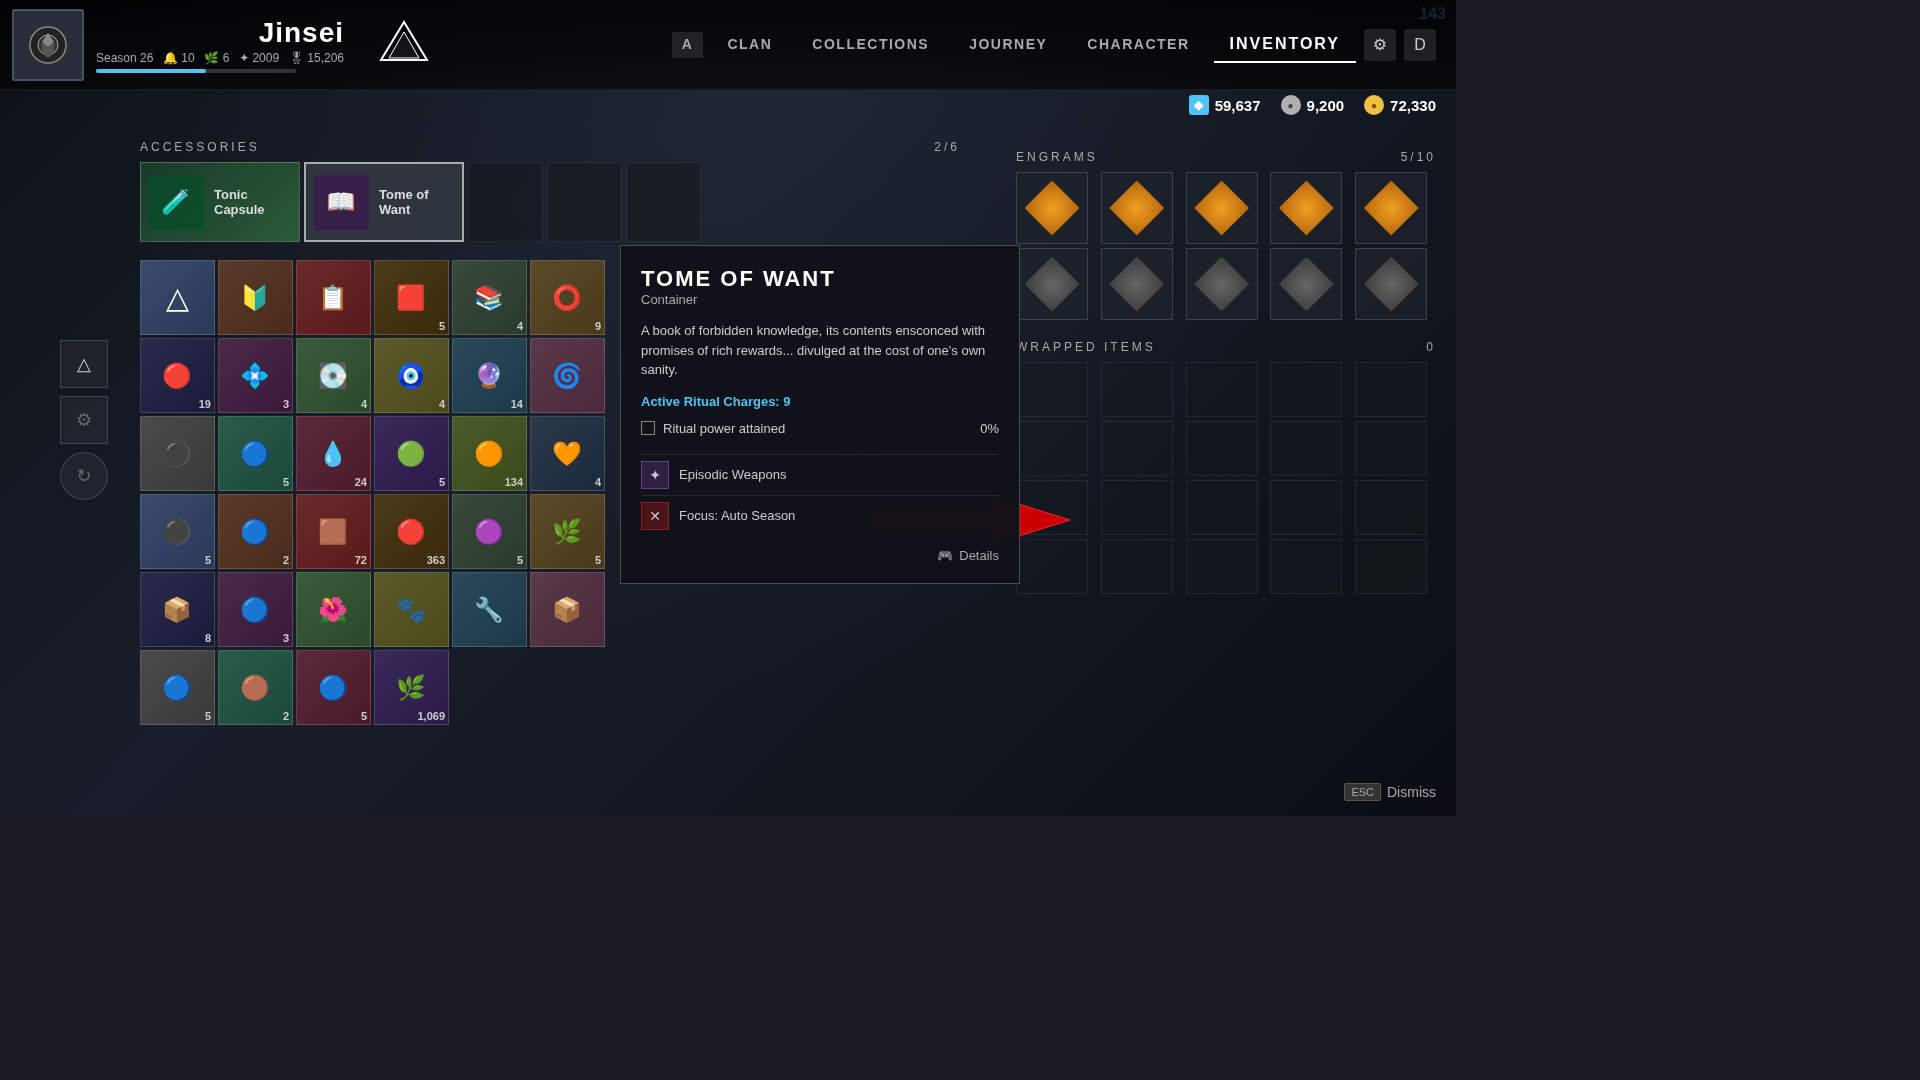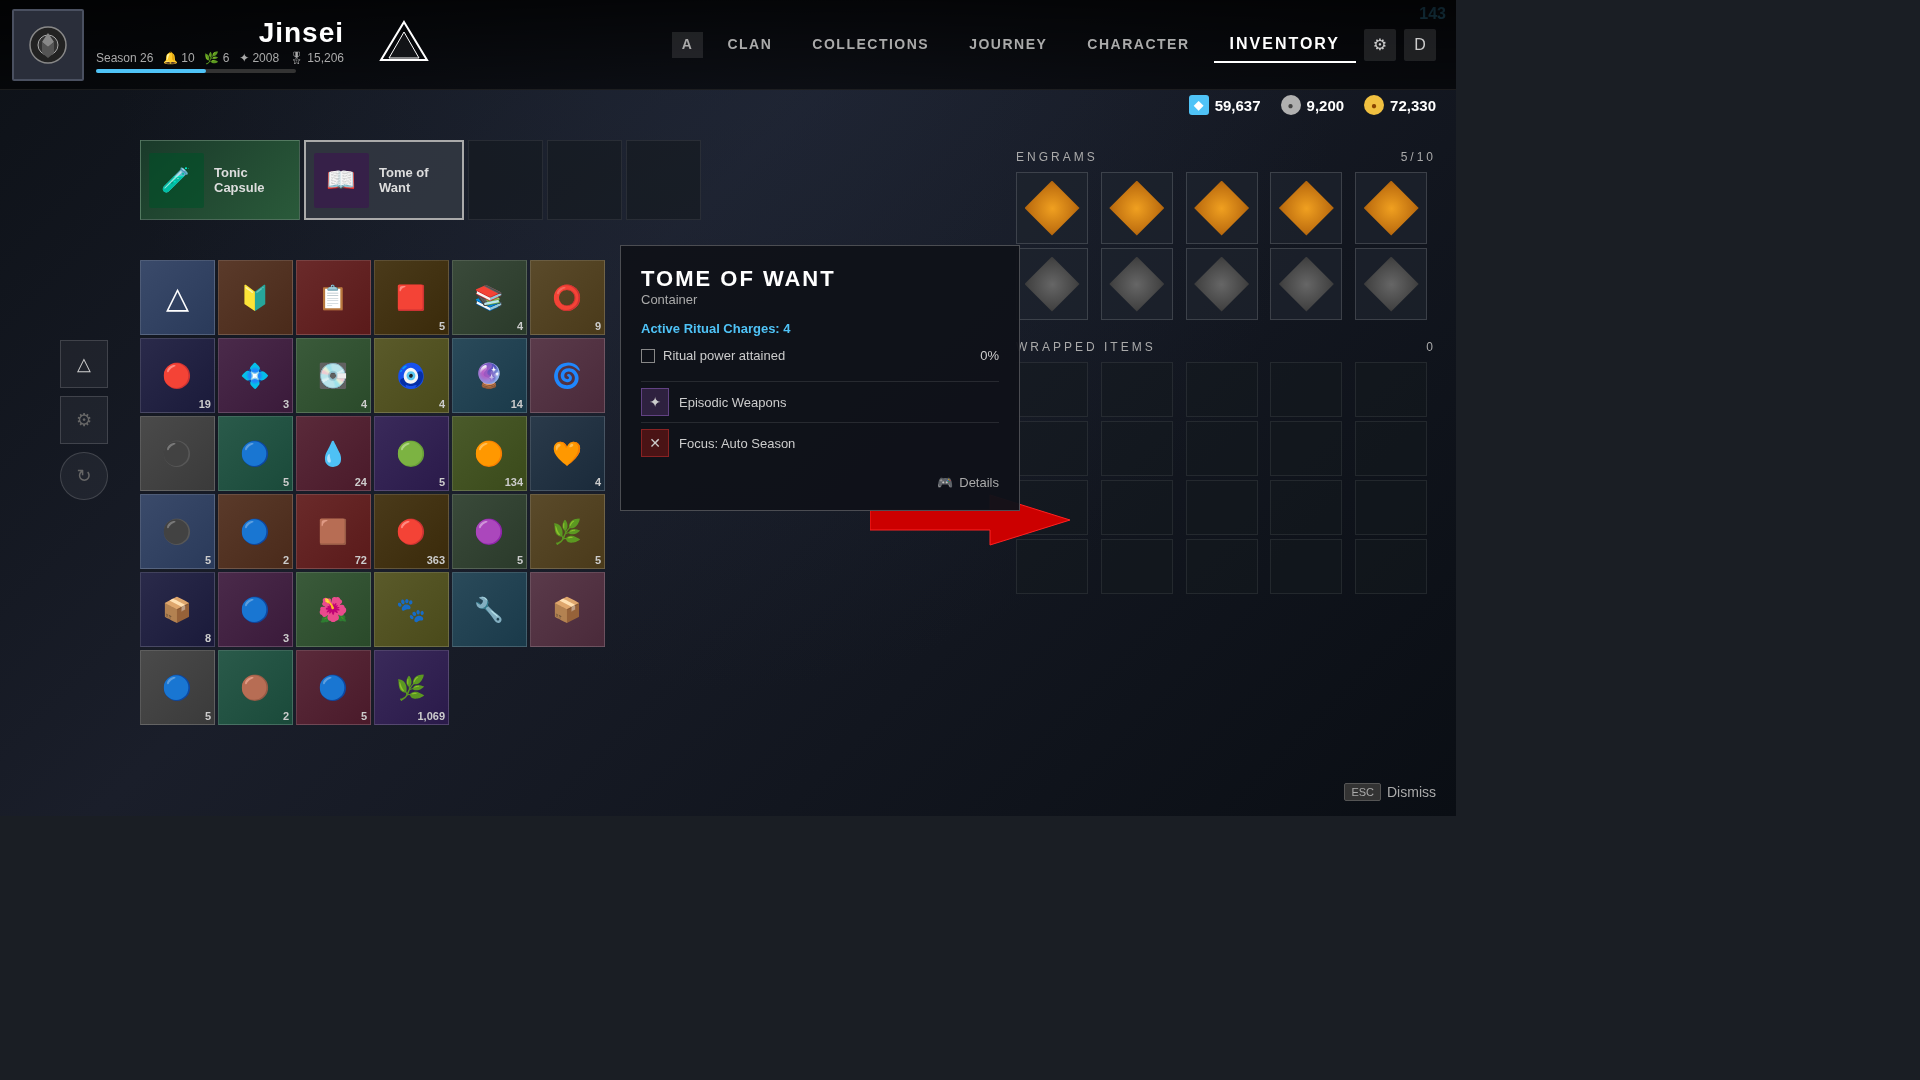--- a/index.html
+++ b/index.html
@@ -498,21 +498,21 @@
       <polygon points="20,22 26,17 26,28 20,33 14,28 14,17" fill="#555"></polygon>
     </svg>
   </div>
 
   <div class="guardian-info">
     <div class="guardian-name">Jinsei</div>
     <div class="guardian-season">
       <span>Season 26</span>
       <span>🔔 <span>10</span></span>
       <span>🌿 <span>6</span></span>
-      <span>✦ <span>2008</span></span>
+      <span>✦ <span>2009</span></span>
       <span>🎖 <span>15,206</span></span>
     </div>
     <div class="xp-bar">
       <div class="xp-fill"></div>
     </div>
   </div>
 
   <div style="width:60px; height:50px; display:flex; align-items:center; justify-content:center; margin-right:20px;">
     <svg viewBox="0 0 50 50" width="50" height="50">
       <polygon points="25,2 48,40 2,40" fill="none" stroke="#fff" stroke-width="2"></polygon>
@@ -549,20 +549,24 @@
 
 <div class="main-content">
 
   <div class="sidebar-icons">
     <div class="sidebar-icon" style="color:#ccc;">△</div>
     <div class="sidebar-icon" style="color:#666;">⚙</div>
     <div class="sidebar-icon" style="color:#666; border-radius:50%;">↻</div>
   </div>
 
   <div class="accessories-section">
+    <div class="section-label">
+      <span>ACCESSORIES</span>
+      <span>2/6</span>
+    </div>
     <div class="accessories-grid">
       <div class="accessory-item tonic-item-bg">
         <div class="accessory-thumb" style="background:rgba(0,80,40,0.6);">🧪</div>
         <div class="accessory-name">Tonic Capsule</div>
       </div>
       <div class="accessory-item tome-item-bg selected">
         <div class="accessory-thumb" style="background:rgba(60,20,80,0.6);">📖</div>
         <div class="accessory-name">Tome of Want</div>
       </div>
 
@@ -708,21 +712,22 @@
       <div class="consumable-item item-color-16" style="width:75px;height:75px;">
         <div class="consumable-bg" style="font-size:24px;">🌿</div>
         <span class="item-count">1,069</span>
       </div>
     </div>
   </div>
 
   <div class="item-tooltip">
     <div class="tooltip-title">TOME OF WANT</div>
     <div class="tooltip-type">Container</div>
-    <div class="ritual-charges">Active Ritual Charges: 4</div>
+    <div class="tooltip-desc">A book of forbidden knowledge, its contents ensconced with promises of rich rewards... divulged at the cost of one's own sanity.</div>
+    <div class="ritual-charges">Active Ritual Charges: 9</div>
     <div class="ritual-power-row">
       <div class="checkbox"></div>
       <div class="ritual-power-label">Ritual power attained</div>
       <div class="ritual-power-pct">0%</div>
     </div>
     <div class="perk-row">
       <div class="perk-icon">✦</div>
       <span>Episodic Weapons</span>
     </div>
     <div class="perk-row">

